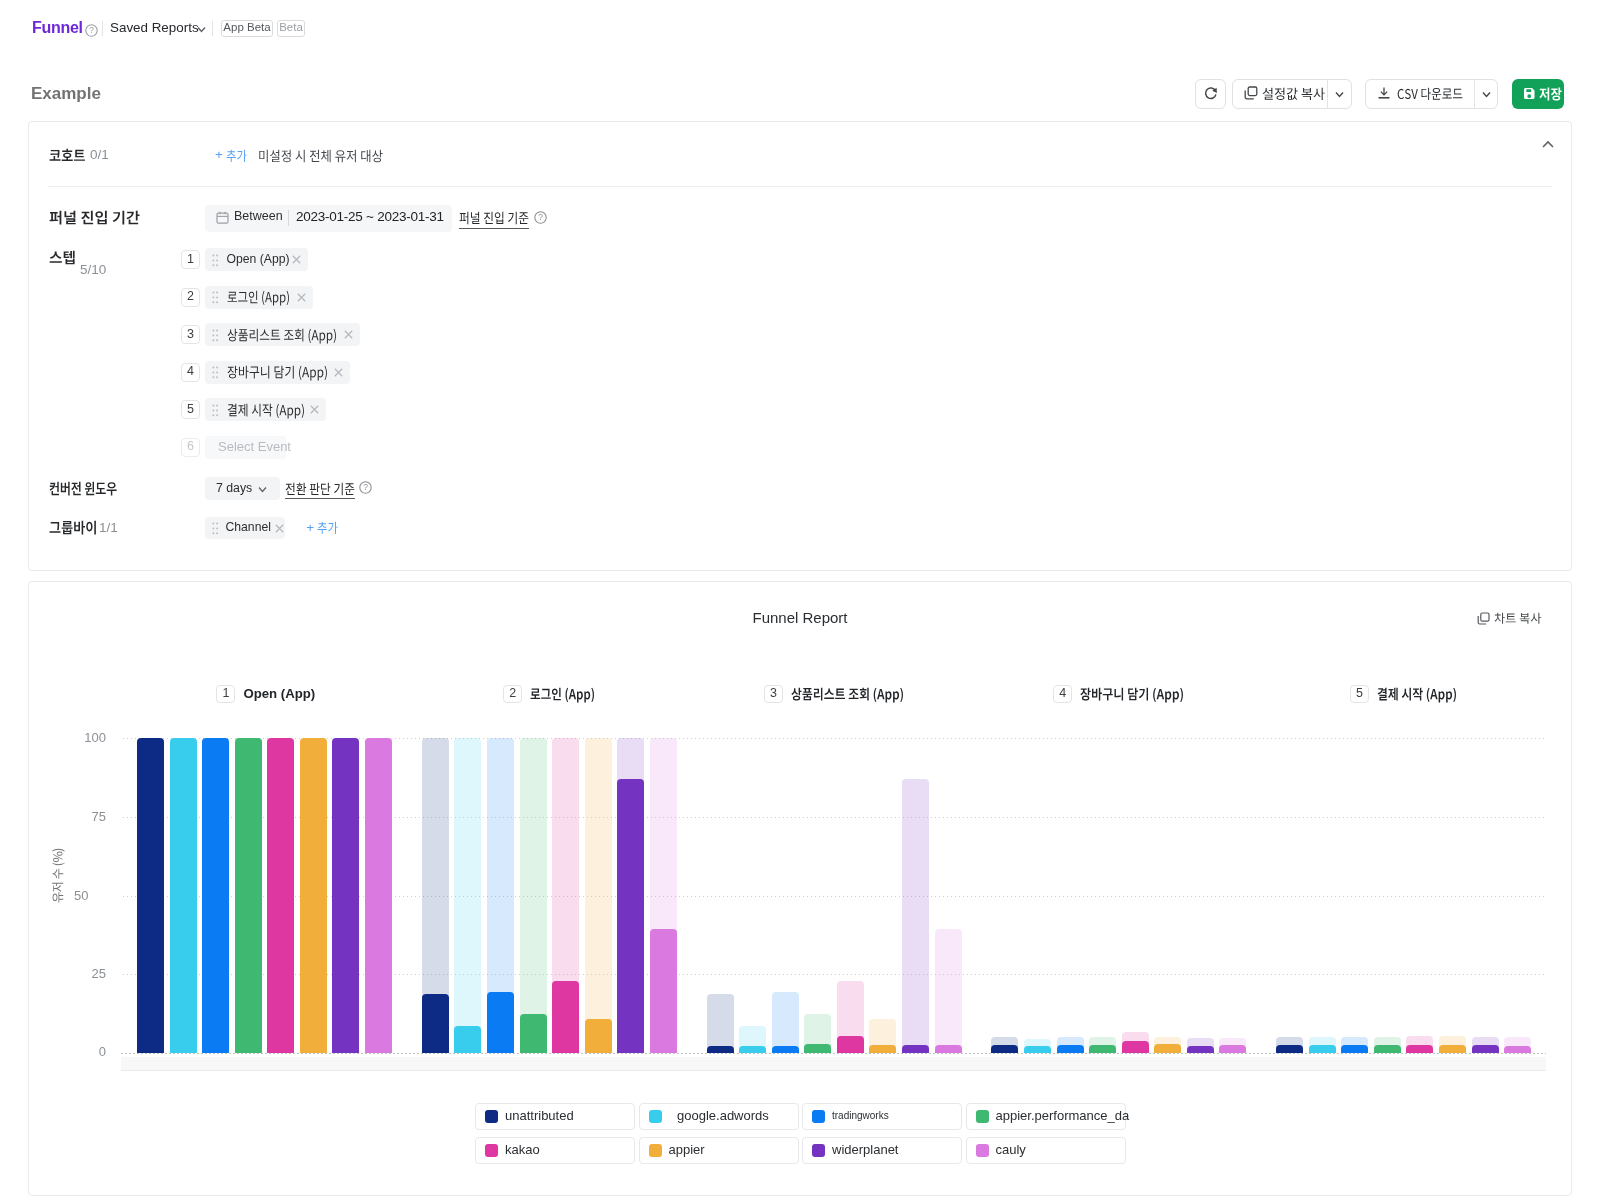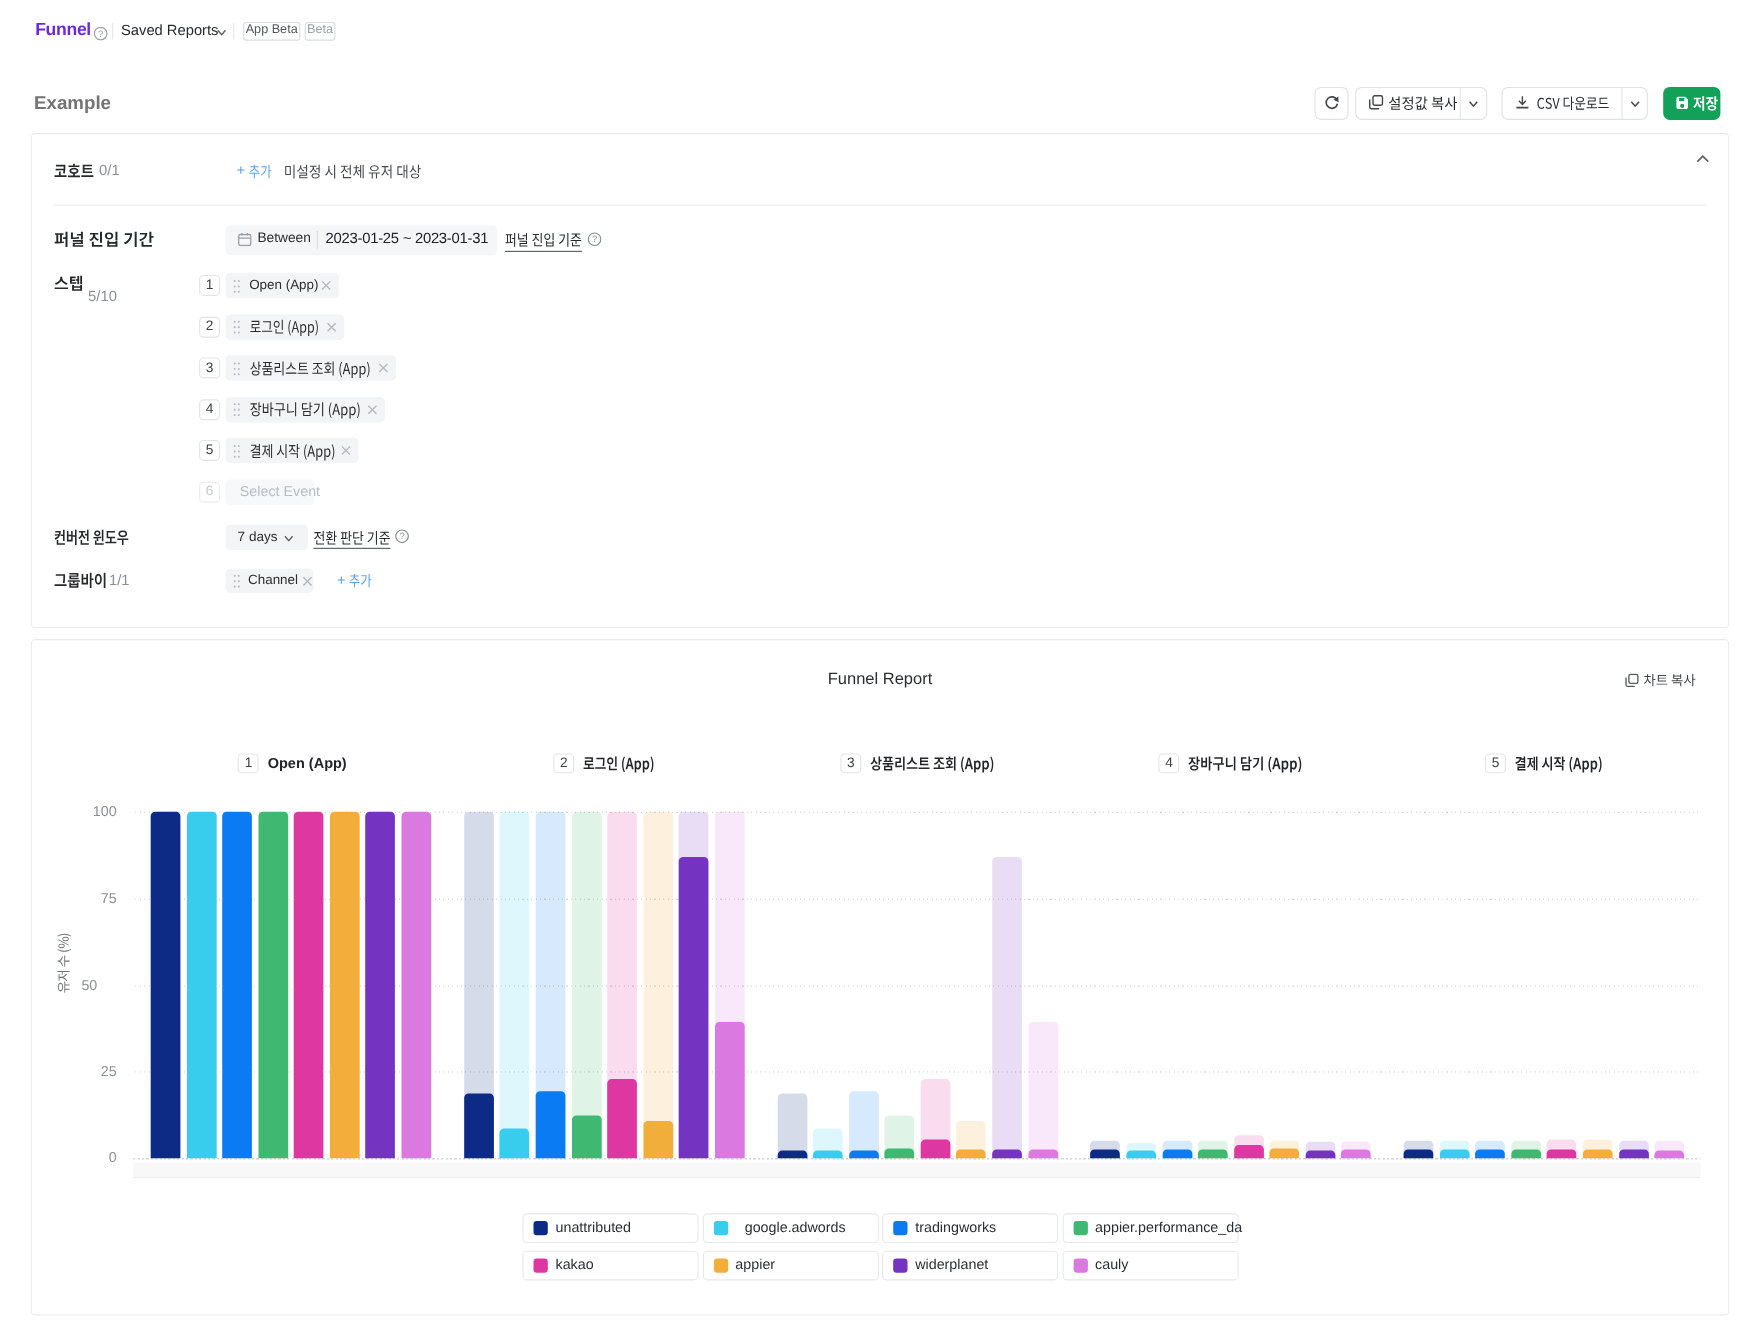--- a/index.html
+++ b/index.html
@@ -393,21 +393,21 @@
 <div style="position:absolute;left:1504.0px;top:1037.2px;width:27px;height:15.8px;background:rgba(218,121,223,0.17);border-radius:4px 4px 0 0;"></div>
 <div style="position:absolute;left:1504.0px;top:1045.8px;width:27px;height:7.2px;background:rgb(218,121,223);border-radius:4px 4px 0 0;"></div>
 <div style="position:absolute;left:475.0px;top:1102.5px;width:160px;height:27px;border:1px solid #e7e8ea;border-radius:4px;background:#fff;"></div>
 <div style="position:absolute;left:485.0px;top:1109.5px;width:13px;height:13px;background:rgb(13,43,133);border-radius:3px;"></div>
 <div style="position:absolute;left:505.0px;top:1109.0px;font-size:13px;line-height:13px;color:#2b2e31;font-weight:400;letter-spacing:0;white-space:nowrap;">unattributed</div>
 <div style="position:absolute;left:638.5px;top:1102.5px;width:160px;height:27px;border:1px solid #e7e8ea;border-radius:4px;background:#fff;"></div>
 <div style="position:absolute;left:648.5px;top:1109.5px;width:13px;height:13px;background:rgb(56,205,236);border-radius:3px;"></div>
 <div style="position:absolute;left:677px;top:1109.0px;font-size:13px;line-height:13px;color:#2b2e31;font-weight:400;letter-spacing:0;white-space:nowrap;">google.adwords</div>
 <div style="position:absolute;left:802.0px;top:1102.5px;width:160px;height:27px;border:1px solid #e7e8ea;border-radius:4px;background:#fff;"></div>
 <div style="position:absolute;left:812.0px;top:1109.5px;width:13px;height:13px;background:rgb(11,123,244);border-radius:3px;"></div>
-<div style="position:absolute;left:832.0px;top:1109.0px;font-size:13px;line-height:13px;color:#2b2e31;font-weight:400;letter-spacing:0;white-space:nowrap;">tradingworks</div>
+<div style="position:absolute;left:832.0px;top:1109.0px;font-size:10px;line-height:13px;color:#2b2e31;font-weight:400;letter-spacing:0;white-space:nowrap;">tradingworks</div>
 <div style="position:absolute;left:965.5px;top:1102.5px;width:160px;height:27px;border:1px solid #e7e8ea;border-radius:4px;background:#fff;"></div>
 <div style="position:absolute;left:975.5px;top:1109.5px;width:13px;height:13px;background:rgb(63,184,113);border-radius:3px;"></div>
 <div style="position:absolute;left:995.5px;top:1109.0px;font-size:13px;line-height:13px;color:#2b2e31;font-weight:400;letter-spacing:0;white-space:nowrap;">appier.performance_da</div>
 <div style="position:absolute;left:475.0px;top:1136.5px;width:160px;height:27px;border:1px solid #e7e8ea;border-radius:4px;background:#fff;"></div>
 <div style="position:absolute;left:485.0px;top:1143.5px;width:13px;height:13px;background:rgb(222,55,162);border-radius:3px;"></div>
 <div style="position:absolute;left:505.0px;top:1143.0px;font-size:13px;line-height:13px;color:#2b2e31;font-weight:400;letter-spacing:0;white-space:nowrap;">kakao</div>
 <div style="position:absolute;left:638.5px;top:1136.5px;width:160px;height:27px;border:1px solid #e7e8ea;border-radius:4px;background:#fff;"></div>
 <div style="position:absolute;left:648.5px;top:1143.5px;width:13px;height:13px;background:rgb(241,174,58);border-radius:3px;"></div>
 <div style="position:absolute;left:668.5px;top:1143.0px;font-size:13px;line-height:13px;color:#2b2e31;font-weight:400;letter-spacing:0;white-space:nowrap;">appier</div>
 <div style="position:absolute;left:802.0px;top:1136.5px;width:160px;height:27px;border:1px solid #e7e8ea;border-radius:4px;background:#fff;"></div>

